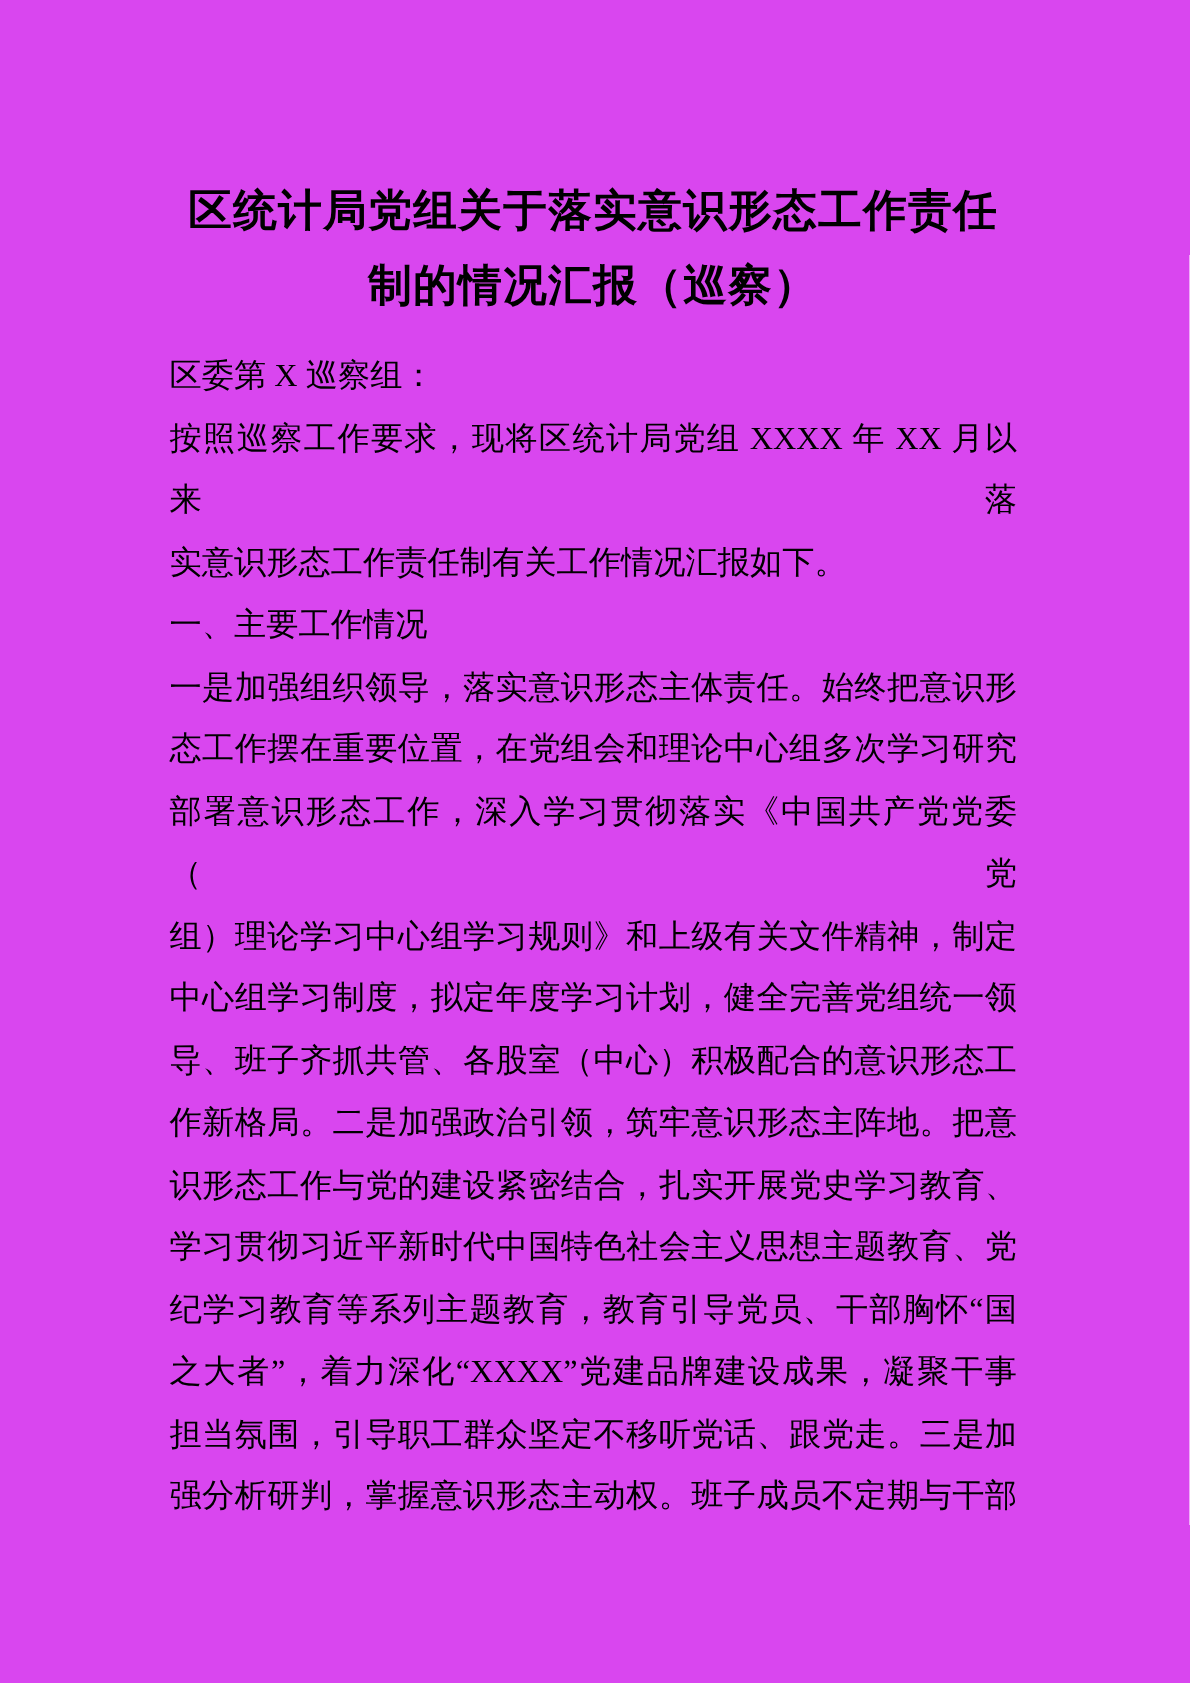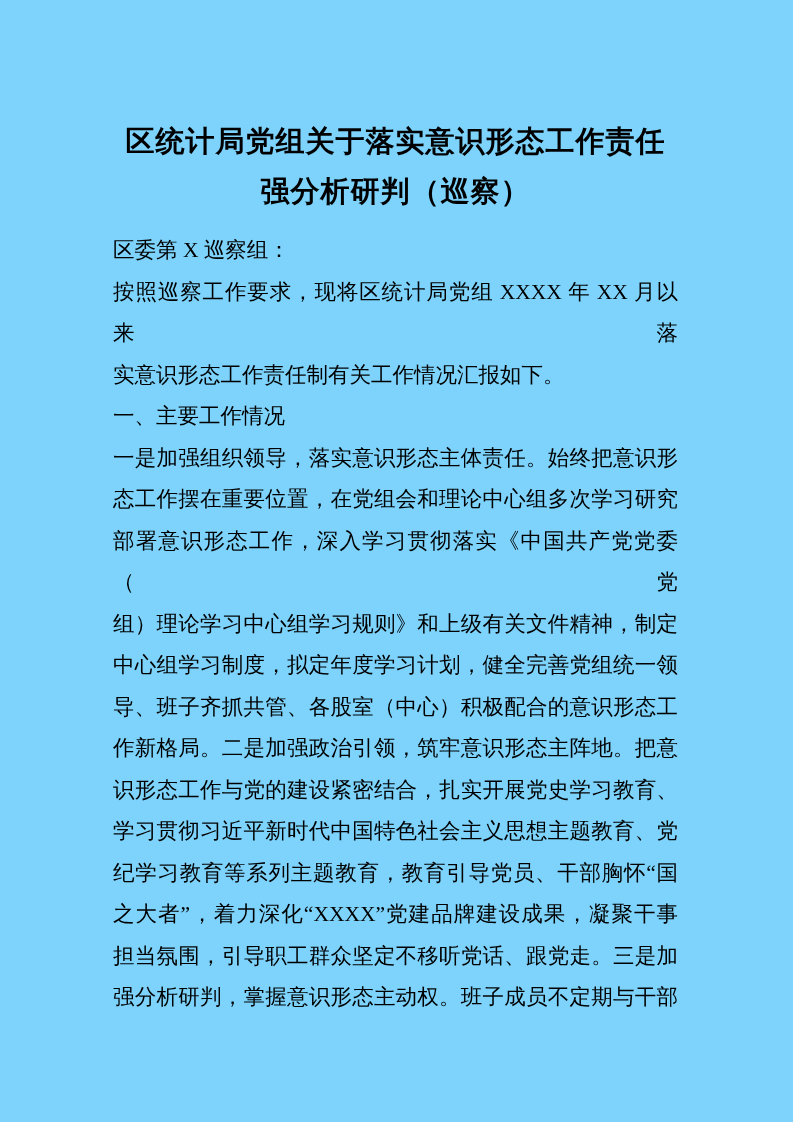--- a/index.html
+++ b/index.html
@@ -14,21 +14,21 @@
     overflow: hidden;
     font-family: "Liberation Serif", "DejaVu Serif", serif;
     color: #000000;
   }
   .page {
     position: absolute;
     left: 0;
     top: 0;
     width: 793px;
     height: 1122px;
-    background: #7dd3fc;
+    background: #d946ef;
   }
   .content {
     position: absolute;
     left: 113px;
     top: 0;
     width: 565px;
   }
   .doc-title {
     margin: 0;
     padding-top: 116px;
@@ -57,21 +57,21 @@
     text-align-last: justify;
   }
 </style>
 </head>
 <body>
 
 <div class="page">
   <div class="content">
     <h1 class="doc-title">
       <span class="title-line">区统计局党组关于落实意识形态工作责任</span>
-      <span class="title-line">强分析研判（巡察）</span>
+      <span class="title-line">制的情况汇报（巡察）</span>
     </h1>
     <div class="doc-body">
         <p class="line">区委第 X 巡察组：</p>
         <p class="line fill">按照巡察工作要求，现将区统计局党组 XXXX 年 XX 月以来落</p>
         <p class="line">实意识形态工作责任制有关工作情况汇报如下。</p>
         <p class="line">一、主要工作情况</p>
         <p class="line fill">一是加强组织领导，落实意识形态主体责任。始终把意识形</p>
         <p class="line fill">态工作摆在重要位置，在党组会和理论中心组多次学习研究</p>
         <p class="line fill">部署意识形态工作，深入学习贯彻落实《中国共产党党委（党</p>
         <p class="line fill">组）理论学习中心组学习规则》和上级有关文件精神，制定</p>

